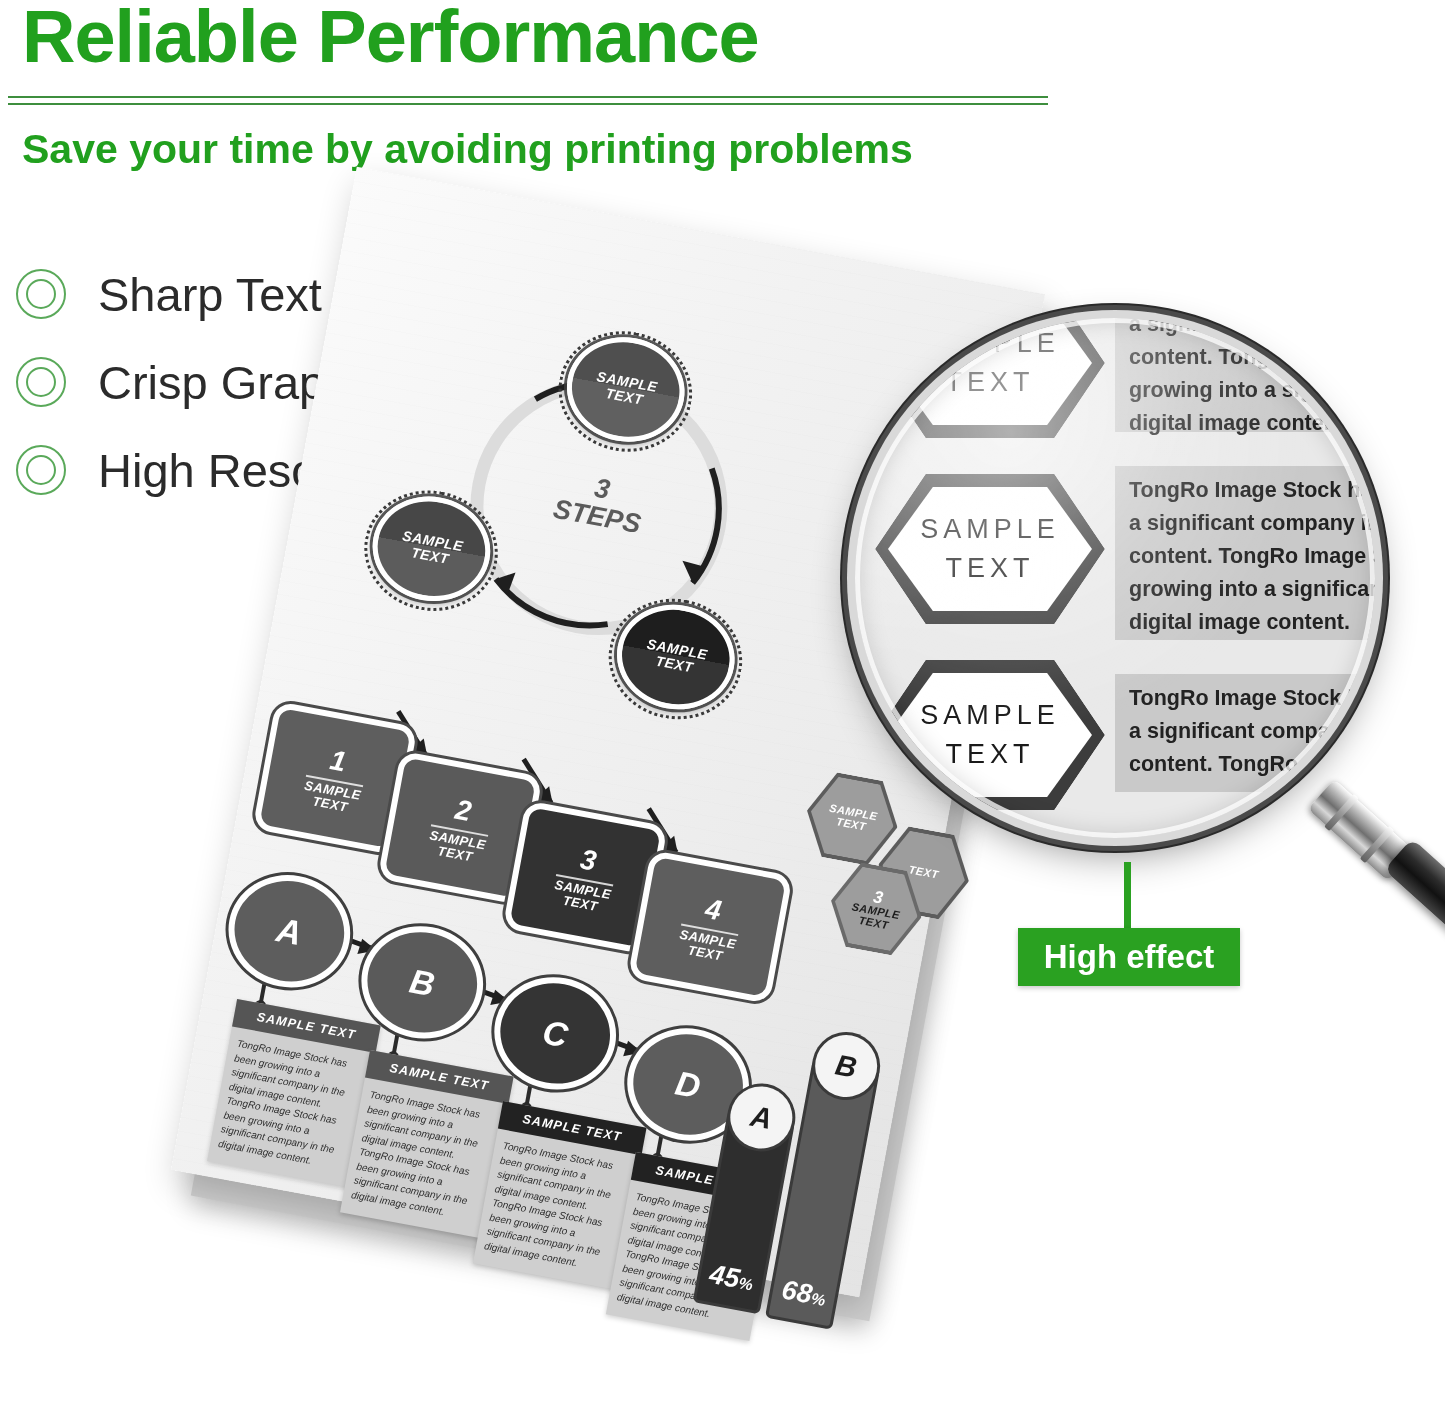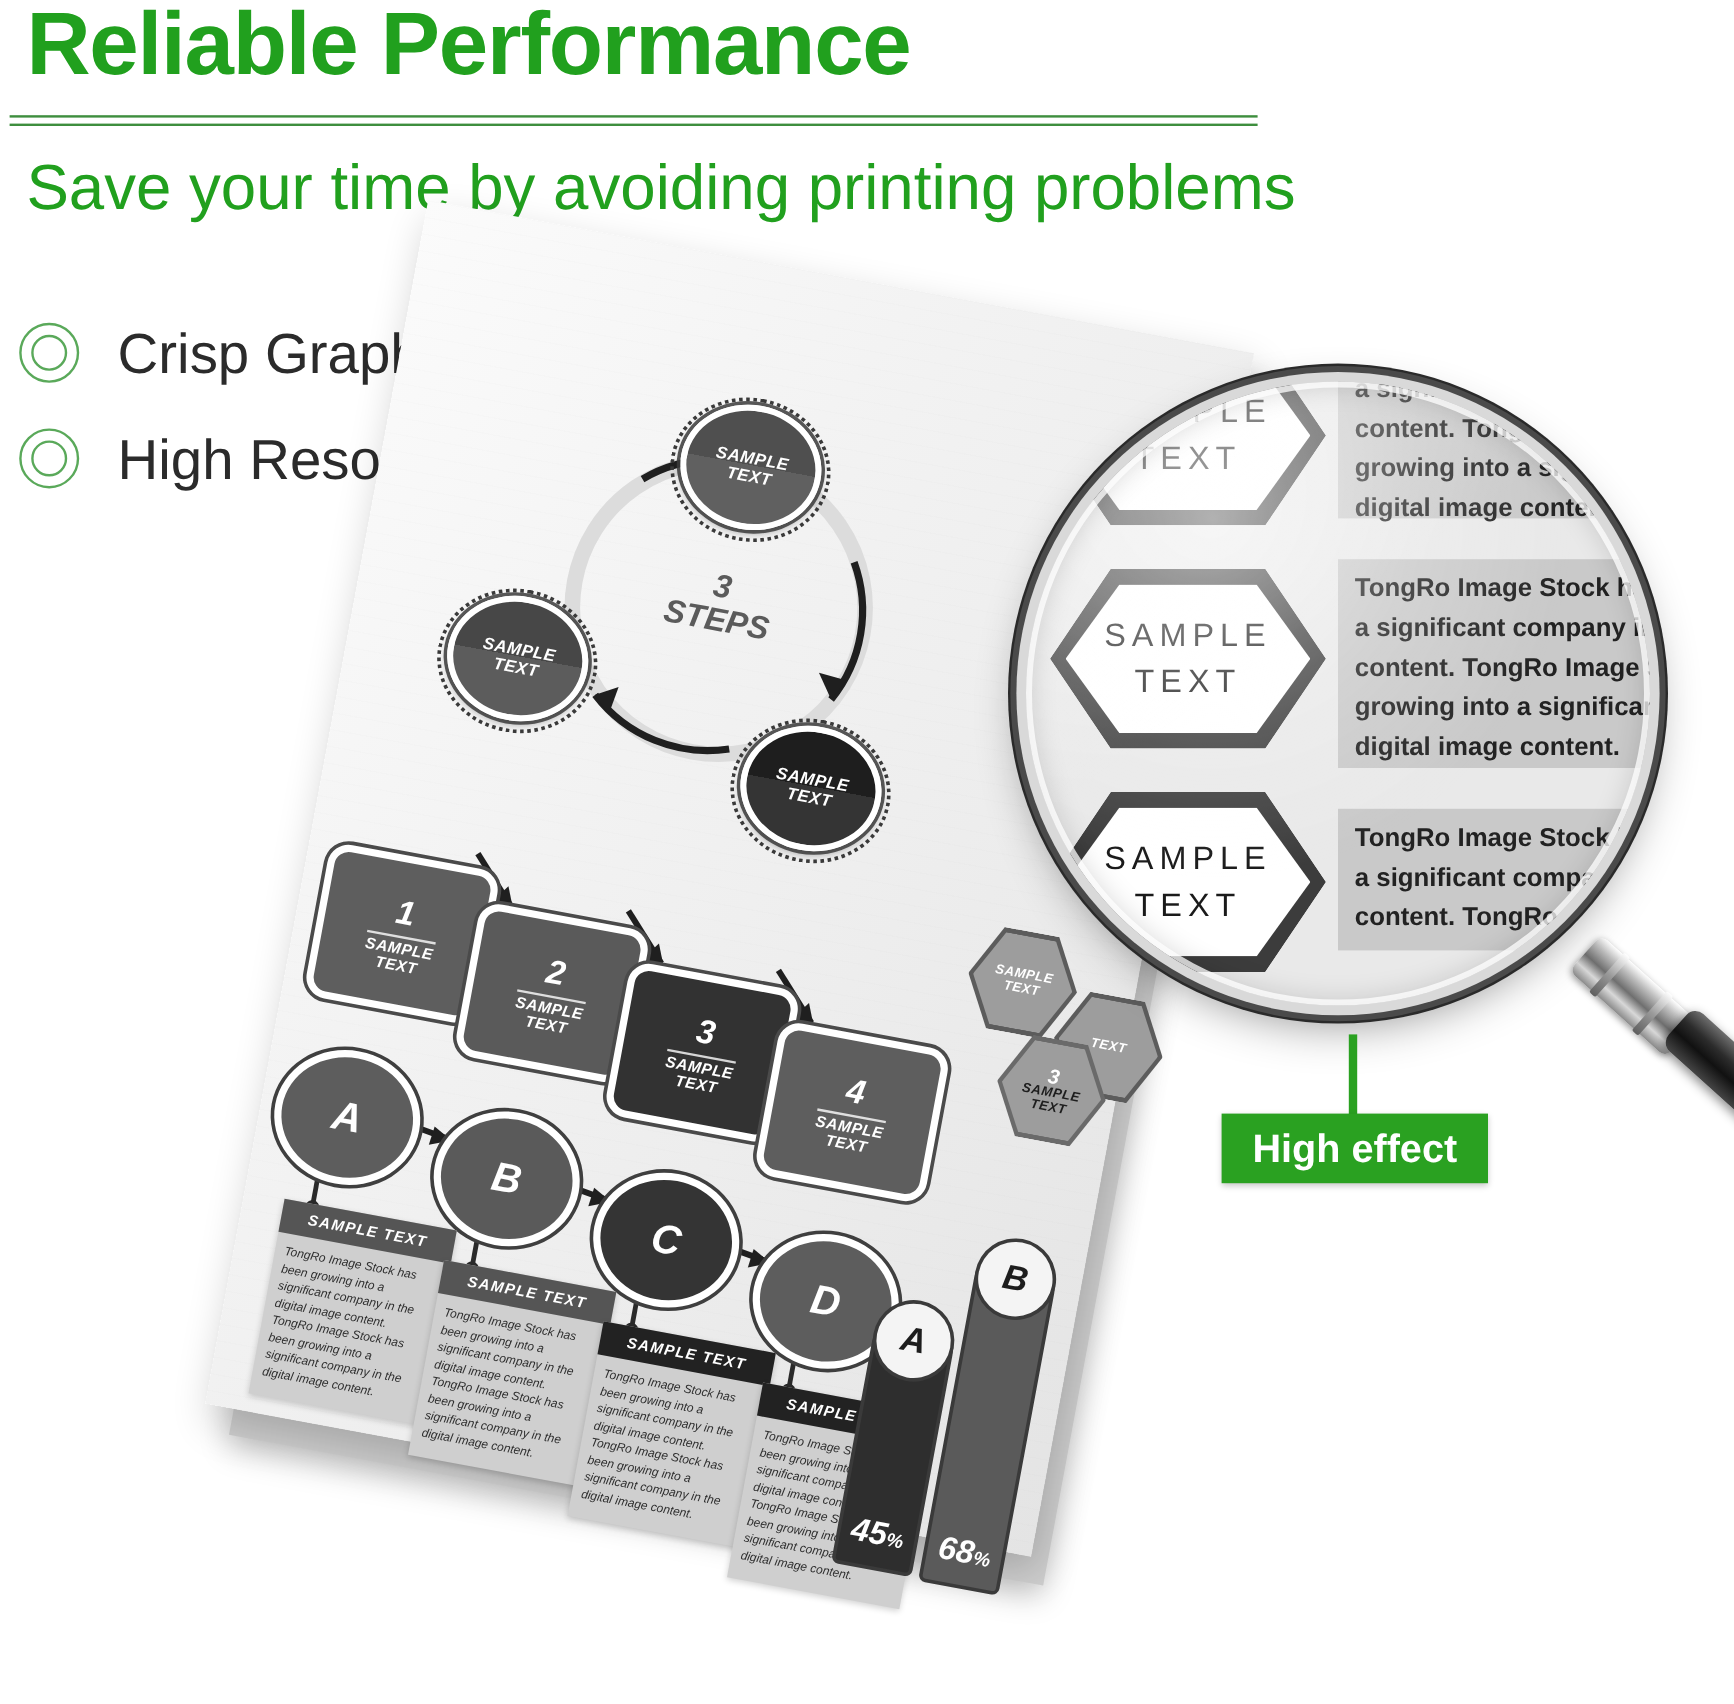--- a/index.html
+++ b/index.html
@@ -6,21 +6,21 @@
   body{width:1445px;height:1420px;position:relative;overflow:hidden;
        font-family:"Liberation Sans","DejaVu Sans",sans-serif;}
 
   
   #hero-title{position:absolute;left:22px;top:-4px;font-size:74px;font-weight:bold;
      color:#21a01e;letter-spacing:-1px;line-height:1.1;white-space:nowrap;}
   #divider{position:absolute;left:8px;top:96px;width:1040px;height:8px;}
   #divider .l1,#divider .l2{position:absolute;left:0;width:100%;height:2px;background:#3e8e3e;}
   #divider .l1{top:0;}
   #divider .l2{top:7px;}
-  #hero-sub{position:absolute;left:22px;top:126px;font-size:53px;font-weight:normal;
+  #hero-sub{position:absolute;left:22px;top:126px;font-size:41px;font-weight:bold;
      color:#21a01e;white-space:nowrap;}
 
   
   #features{position:absolute;left:8px;top:250px;}
   .feat{display:flex;align-items:center;height:88px;}
   .feat-bullet{width:46px;height:46px;border:2.5px solid #5aa95a;border-radius:50%;
      margin-left:8px;display:flex;align-items:center;justify-content:center;flex:0 0 auto;}
   .feat-bullet i{display:block;width:26px;height:26px;border:2.5px solid #5aa95a;border-radius:50%;}
   .feat-label{margin-left:32px;font-size:47px;color:#2b2b2b;white-space:nowrap;}
 
@@ -137,20 +137,26 @@
 <div id="hero-title">Reliable Performance</div>
 
 <div id="divider">
   <div class="l1"></div>
   <div class="l2"></div>
 </div>
 
 <div id="hero-sub">Save your time by avoiding printing problems</div>
 
 <div id="features">
+  <div class="feat">
+    <div class="feat-bullet">
+        <i></i>
+      </div>
+    <div class="feat-label">Sharp Text</div>
+  </div>
   <div class="feat">
     <div class="feat-bullet">
         <i></i>
       </div>
     <div class="feat-label">Crisp Graphics</div>
   </div>
   <div class="feat">
     <div class="feat-bullet">
         <i></i>
       </div>

